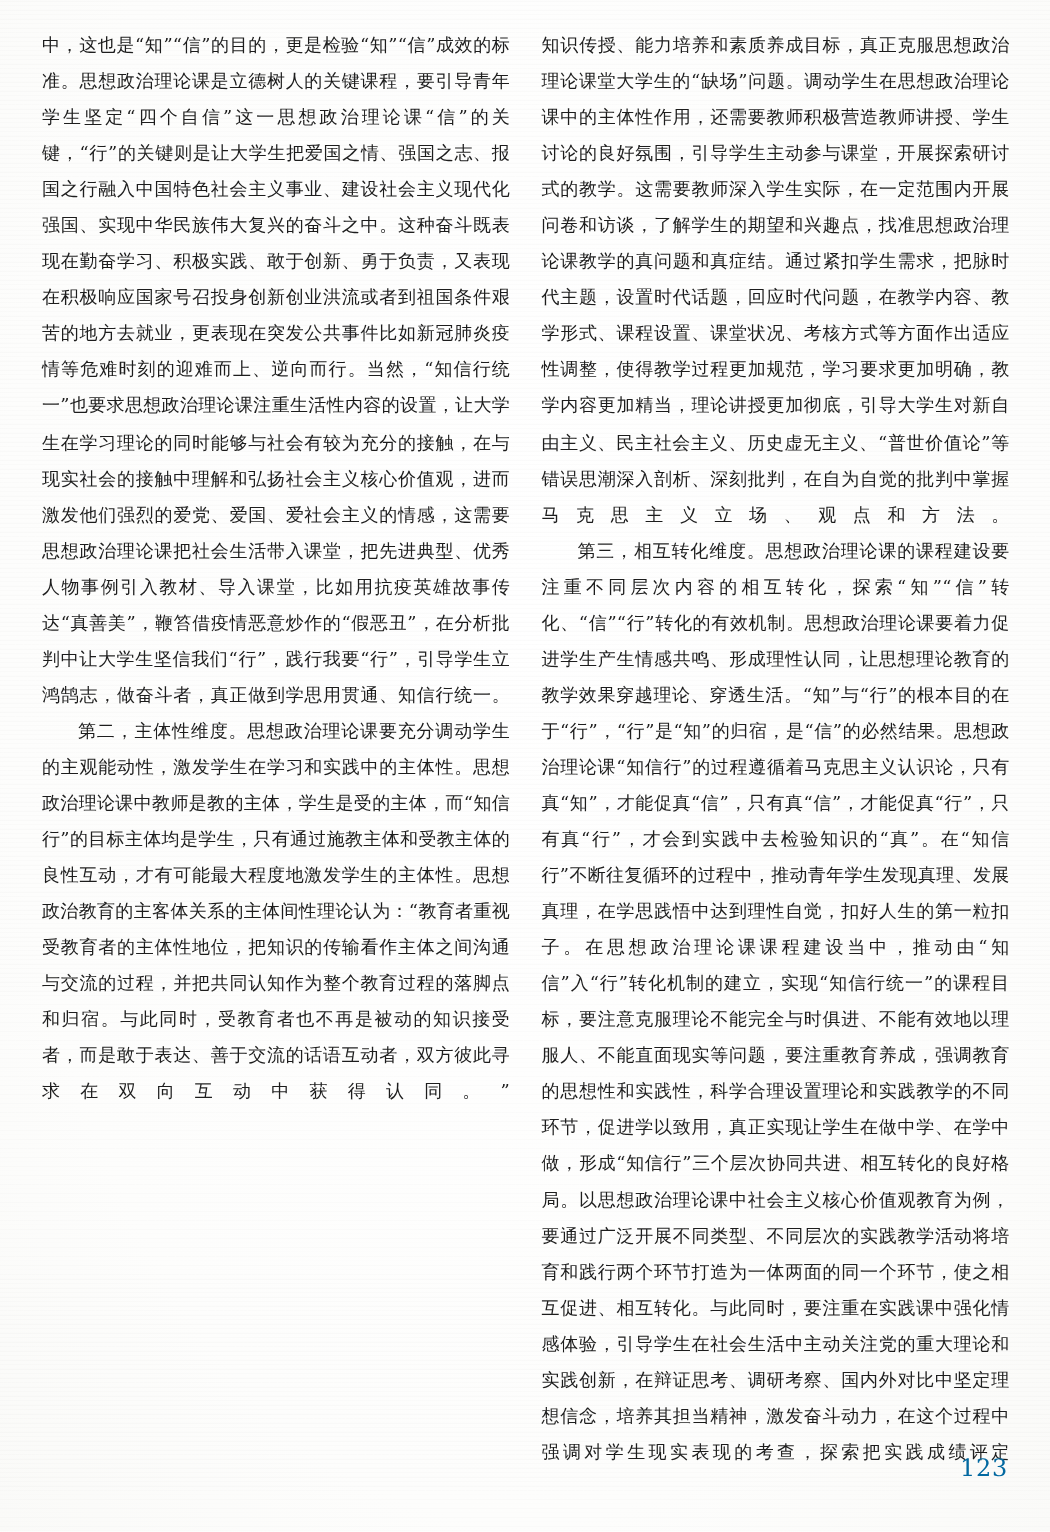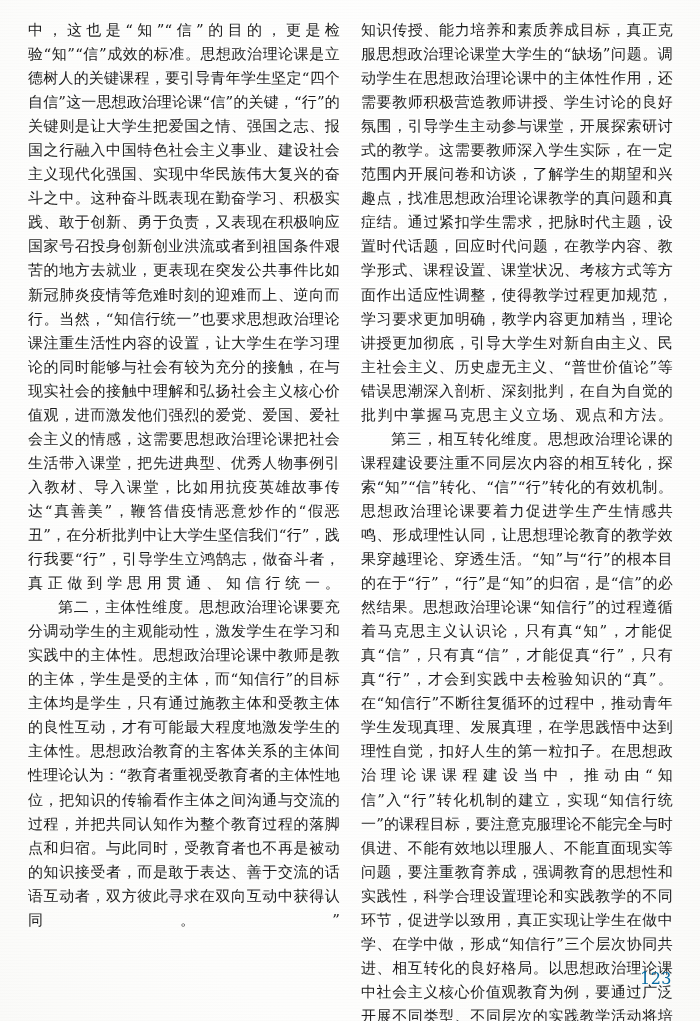--- a/index.html
+++ b/index.html
@@ -42,21 +42,21 @@
 
   .col {
     width: 312px;
     box-sizing: border-box;
   }
 
   
   .para {
     margin: 0;
     padding: 0;
-    font-size: 15px;
+    font-size: 12px;
     line-height: 24.05px;
     color: #1d1d1d;
     text-align: justify;
     text-justify: inter-character;
     text-align-last: left;
     letter-spacing: 0.15px;
     word-break: break-all;
     -webkit-font-smoothing: antialiased;
   }
   .para + .para {

